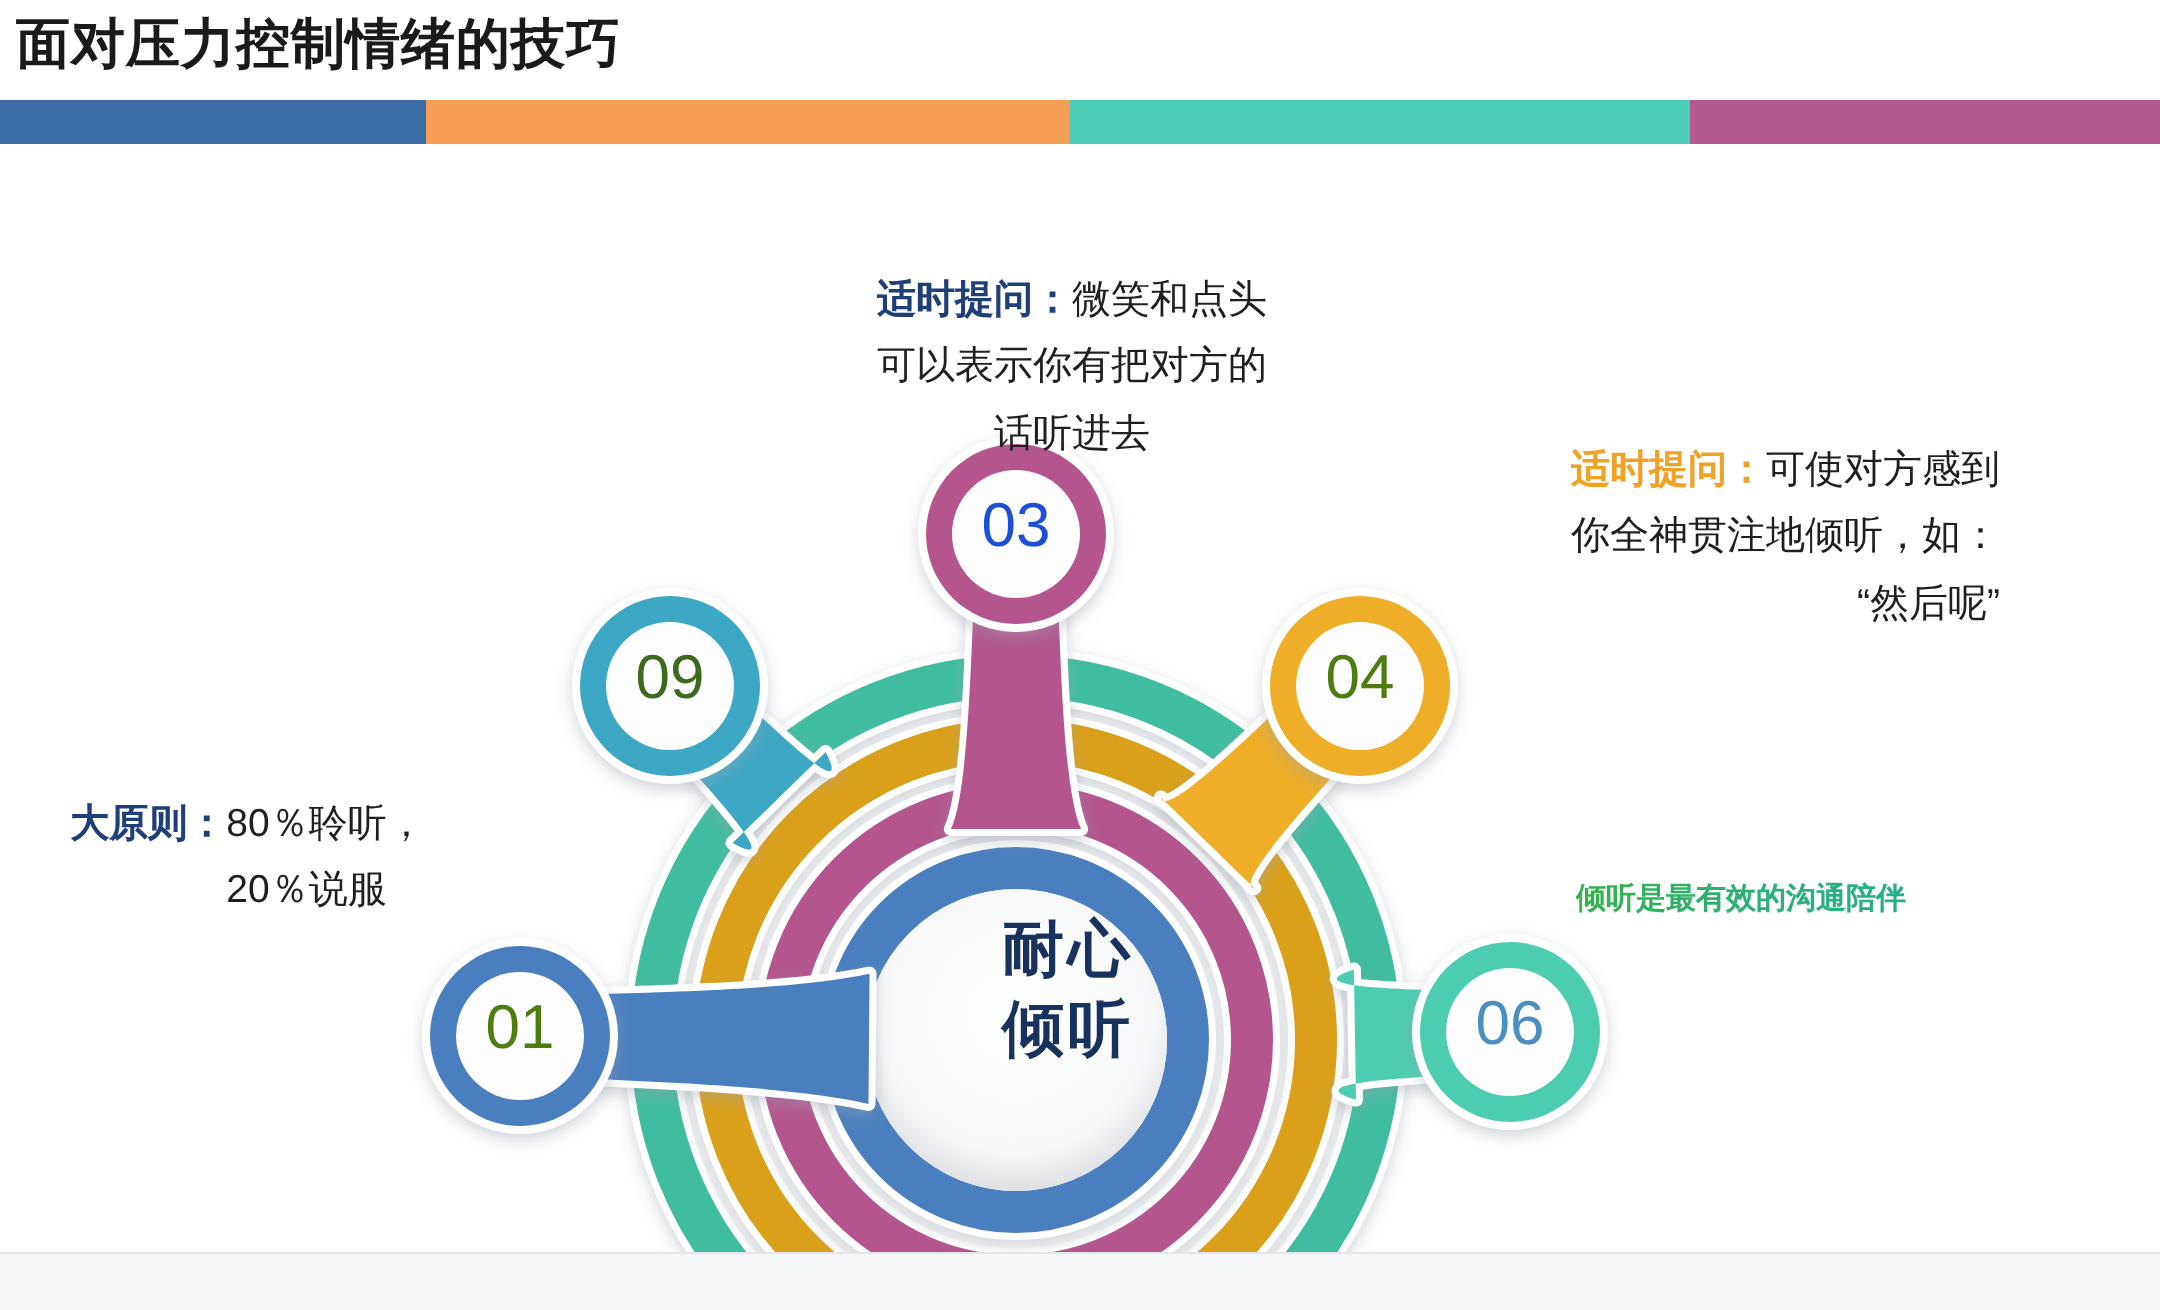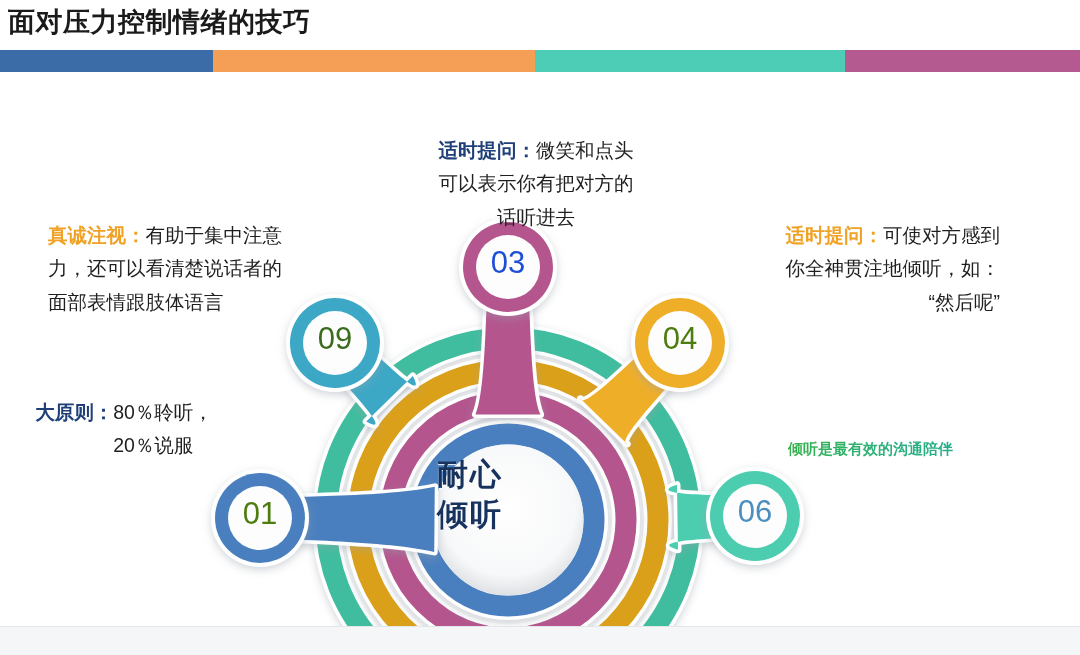--- a/index.html
+++ b/index.html
@@ -44,21 +44,21 @@
     font-size:15px;font-weight:bold;white-space:nowrap;
     color:#2eb060;
     background:linear-gradient(90deg,#35b24a 0%,#2bb07a 55%,#27ae8a 100%);
     -webkit-background-clip:text;background-clip:text;
     -webkit-text-fill-color:transparent;
   }
 
   
   .center-label{
     position:absolute;left:437px;top:455px;width:130px;
-    text-align:left;color:#18325e;font-weight:bold;
+    text-align:right;color:#18325e;font-weight:bold;
     font-size:31px;line-height:1.28;letter-spacing:2px;
     text-shadow:0 1px 1px rgba(255,255,255,.9);
     pointer-events:none;
   }
   .num{
     position:absolute;text-align:center;font-size:31px;font-weight:400;
     pointer-events:none;
   }
 </style>
 </head>
@@ -140,25 +140,20 @@
       <div>耐心</div>
       <div>倾听</div>
     </div>
 
   <div class="note" id="note-top">
     <b class="lbl-blue">适时提问：</b><span>微笑和点头
 可以表示你有把对方的
 话听进去</span>
   </div>
 
-  <div class="note" id="note-left">
-    <b class="lbl-orange">真诚注视：</b><span>有助于集中注意
-力，还可以看清楚说话者的
-面部表情跟肢体语言</span>
-  </div>
 
   <div class="note" id="note-right">
     <b class="lbl-orange">适时提问：</b><span>可使对方感到
 你全神贯注地倾听，如：
 “然后呢”</span>
   </div>
 
   <div class="note" id="note-principle">
     <b class="lbl-blue">大原则：</b><span>80％聆听，
 　　　20％说服</span>

